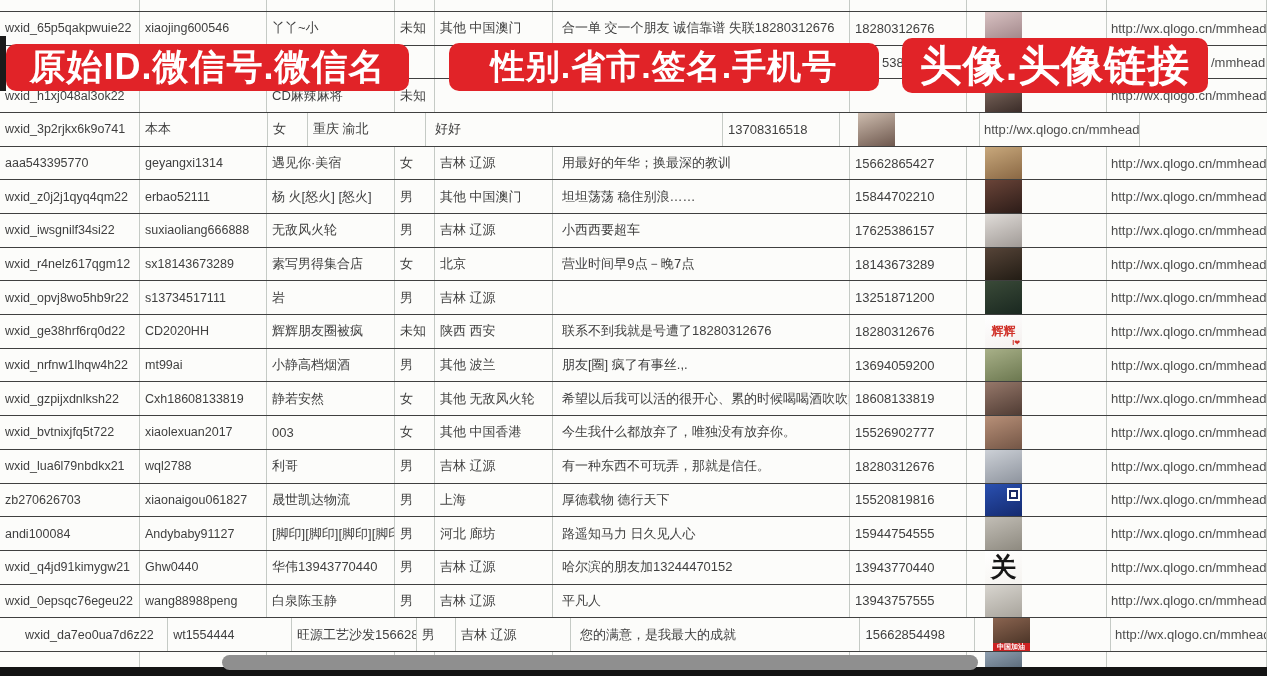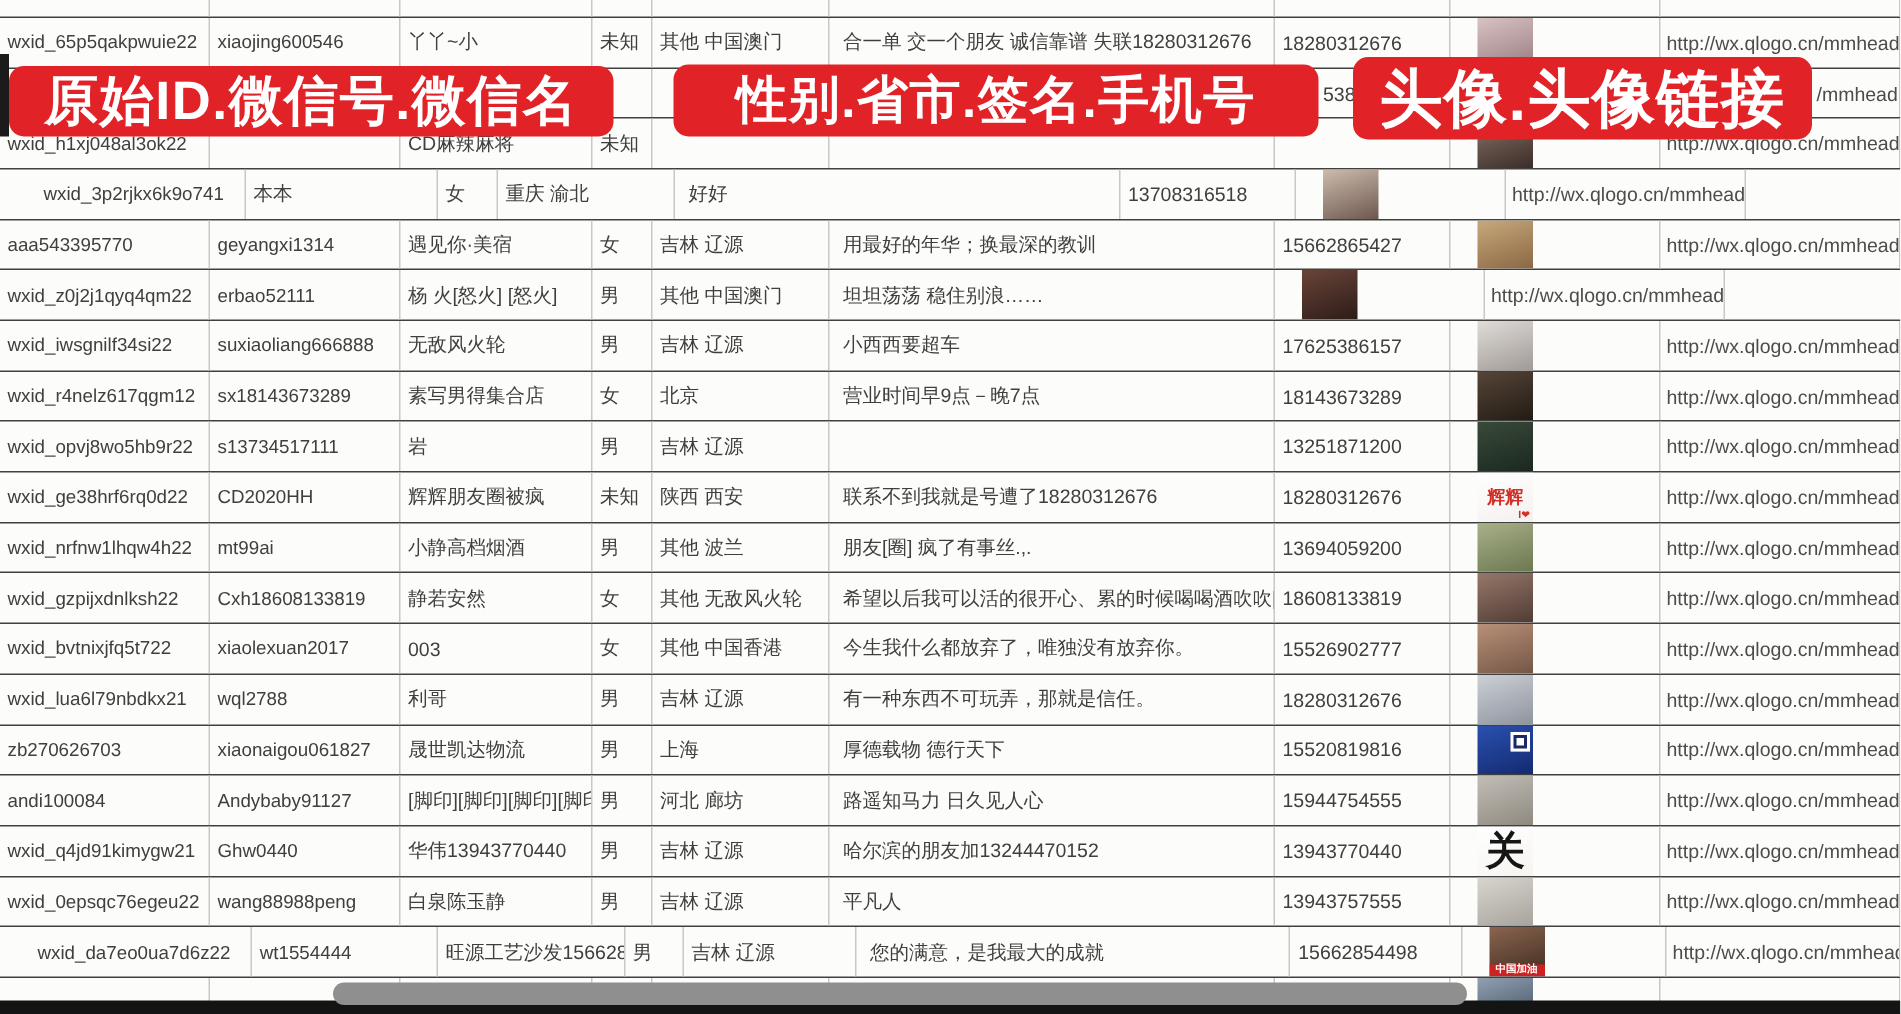--- a/index.html
+++ b/index.html
@@ -87,21 +87,21 @@
         <div class="cell cell-name" style="width: 128px;">CD麻辣麻将</div>
         <div class="cell cell-gender" style="width: 40px;">未知</div>
         <div class="cell cell-region" style="width: 118px;"></div>
         <div class="cell cell-signature" style="width: 297px;"></div>
         <div class="cell cell-phone" style="width: 117px;"></div>
         <div class="cell cell-avatar_cell" style="width: 140px;">
           <div class="avatar" style="background: linear-gradient(160deg, rgb(138, 116, 104), rgb(58, 44, 40));"></div>
         </div>
         <div class="cell cell-url" style="width: 160px;">http://wx.qlogo.cn/mmhead</div>
       </div>
-      <div class="row" style="top: 113.04px; height: 33.68px; padding-left: 24px;">
+      <div class="row" style="top: 113.04px; height: 33.68px;">
         <div class="cell cell-id" style="width: 140px;">wxid_3p2rjkx6k9o741</div>
         <div class="cell cell-name" style="width: 128px;">本本</div>
         <div class="cell cell-gender" style="width: 40px;">女</div>
         <div class="cell cell-region" style="width: 118px;">重庆 渝北</div>
         <div class="cell cell-signature" style="width: 297px;">好好</div>
         <div class="cell cell-phone" style="width: 117px;">13708316518</div>
         <div class="cell cell-avatar_cell" style="width: 140px;">
           <div class="avatar" style="background: linear-gradient(160deg, rgb(205, 188, 174), rgb(110, 88, 78));"></div>
         </div>
         <div class="cell cell-url" style="width: 160px;">http://wx.qlogo.cn/mmhead</div>
@@ -119,20 +119,21 @@
         </div>
         <div class="cell cell-url" style="width: 160px;">http://wx.qlogo.cn/mmhead</div>
       </div>
       <div class="row" style="top: 180.4px; height: 33.68px;">
         <div class="cell cell-id" style="width: 140px;">wxid_z0j2j1qyq4qm22</div>
         <div class="cell cell-account" style="width: 127px;">erbao52111</div>
         <div class="cell cell-name" style="width: 128px;">杨 火[怒火] [怒火]</div>
         <div class="cell cell-gender" style="width: 40px;">男</div>
         <div class="cell cell-region" style="width: 118px;">其他 中国澳门</div>
         <div class="cell cell-signature" style="width: 297px;">坦坦荡荡 稳住别浪……</div>
+        <div class="cell cell-phone" style="width: 117px;">15844702210</div>
         <div class="cell cell-avatar_cell" style="width: 140px;">
           <div class="avatar" style="background: linear-gradient(160deg, rgb(106, 68, 56), rgb(44, 28, 24));"></div>
         </div>
         <div class="cell cell-url" style="width: 160px;">http://wx.qlogo.cn/mmhead</div>
       </div>
       <div class="row" style="top: 214.08px; height: 33.68px;">
         <div class="cell cell-id" style="width: 140px;">wxid_iwsgnilf34si22</div>
         <div class="cell cell-account" style="width: 127px;">suxiaoliang666888</div>
         <div class="cell cell-name" style="width: 128px;">无敌风火轮</div>
         <div class="cell cell-gender" style="width: 40px;">男</div>
@@ -143,21 +144,21 @@
           <div class="avatar" style="background: linear-gradient(160deg, rgb(224, 220, 216), rgb(160, 154, 150));"></div>
         </div>
         <div class="cell cell-url" style="width: 160px;">http://wx.qlogo.cn/mmhead</div>
       </div>
       <div class="row" style="top: 247.76px; height: 33.68px;">
         <div class="cell cell-id" style="width: 140px;">wxid_r4nelz617qgm12</div>
         <div class="cell cell-account" style="width: 127px;">sx18143673289</div>
         <div class="cell cell-name" style="width: 128px;">素写男得集合店</div>
         <div class="cell cell-gender" style="width: 40px;">女</div>
         <div class="cell cell-region" style="width: 118px;">北京</div>
-        <div class="cell cell-signature" style="width: 297px;">营业时间早9点－晚7点</div>
+        <div class="cell cell-signature" style="width: 297px; font-family: Liberation Mono, monospace;">营业时间早9点－晚7点</div>
         <div class="cell cell-phone" style="width: 117px;">18143673289</div>
         <div class="cell cell-avatar_cell" style="width: 140px;">
           <div class="avatar" style="background: linear-gradient(160deg, rgb(86, 68, 56), rgb(34, 28, 20));"></div>
         </div>
         <div class="cell cell-url" style="width: 160px;">http://wx.qlogo.cn/mmhead</div>
       </div>
       <div class="row" style="top: 281.44px; height: 33.68px;">
         <div class="cell cell-id" style="width: 140px;">wxid_opvj8wo5hb9r22</div>
         <div class="cell cell-account" style="width: 127px;">s13734517111</div>
         <div class="cell cell-name" style="width: 128px;">岩</div>

